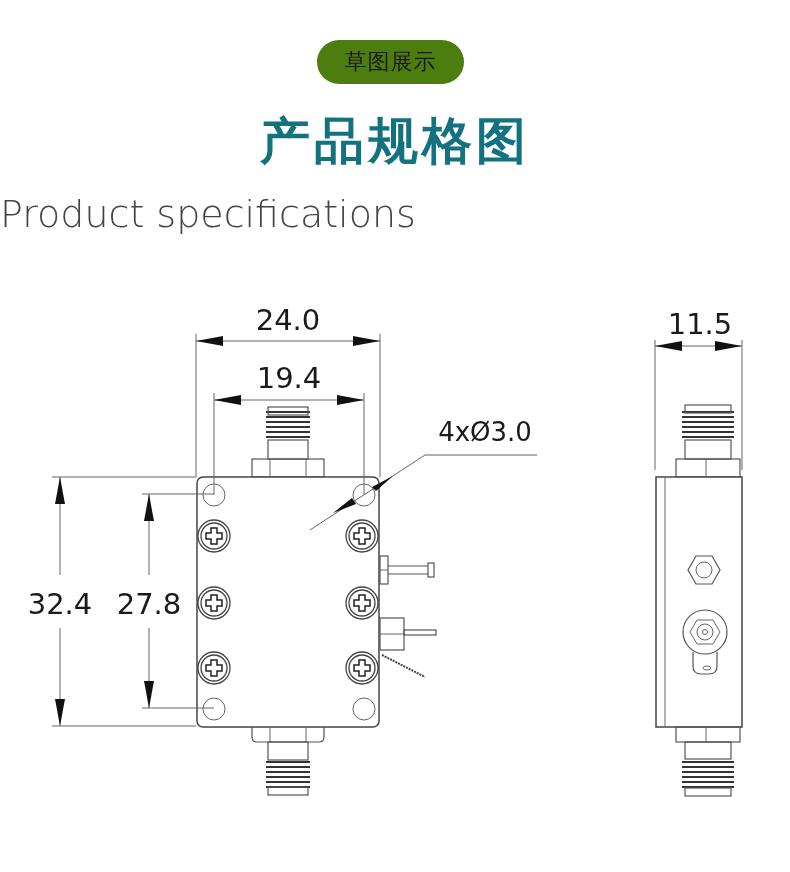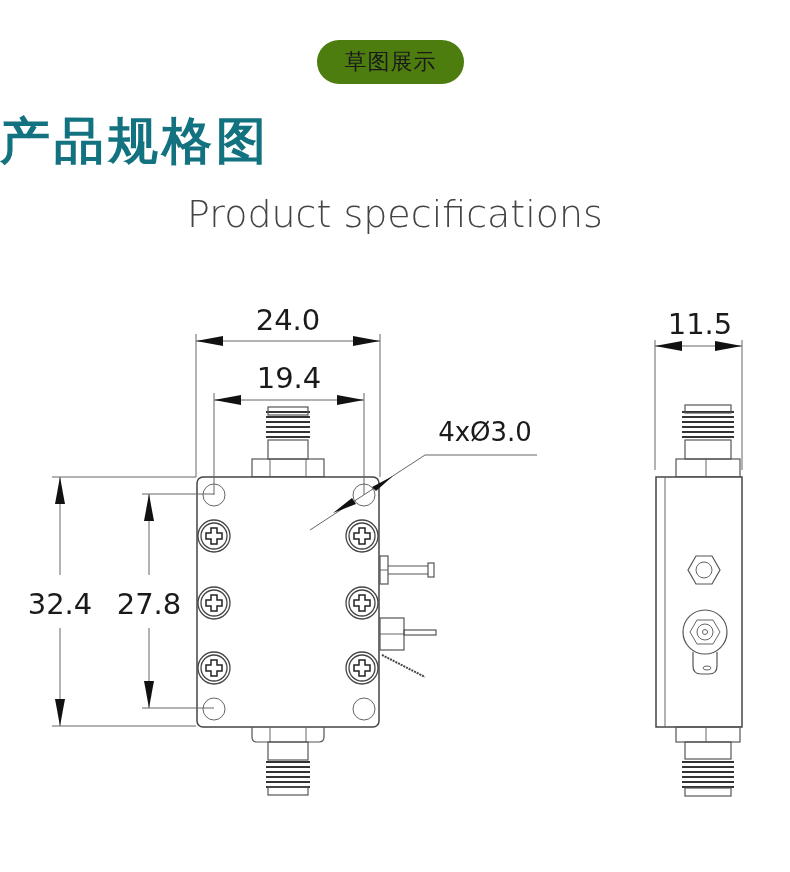--- a/index.html
+++ b/index.html
@@ -4,25 +4,25 @@
   <style>
     html, body { margin: 0; padding: 0; background: #ffffff; }
     body { width: 790px; height: 872px; position: relative; overflow: hidden; font-family: "DejaVu Sans", sans-serif; }
     .badge {
       position: absolute; left: 317px; top: 40px; width: 147px; height: 44px;
       background: #4d7c0f; border-radius: 22px;
       display: flex; align-items: center; justify-content: center;
       font-size: 22px; color: #1a1a1a; letter-spacing: 1px;
     }
     .title {
-      position: absolute; left: 0; top: 108px; width: 790px; 
+      position: absolute; left: 0; top: 108px; width: 790px; text-align: center;
       font-size: 50px; font-weight: bold; color: #13727f; letter-spacing: 4px;
     }
     .subtitle {
-      position: absolute; left: 0; top: 192px; width: 790px; text-align: center;
+      position: absolute; left: 0; top: 192px; width: 790px; text-align: left;
       font-size: 38px; color: #444444; font-family: "DejaVu Sans", sans-serif; font-weight: 300;
     }
     svg.drawing { position: absolute; left: 0; top: 0; }
     .dimtext { font-family: "DejaVu Sans", sans-serif; font-size: 29px; fill: #1a1a1a; }
     .ln { stroke: #555; stroke-width: 1.2; fill: none; }
     .thin { stroke: #666; stroke-width: 1; fill: none; }
     .body { stroke: #444; stroke-width: 1.5; fill: #fff; }
     .arrow { fill: #111; }
   </style>
 </head>

